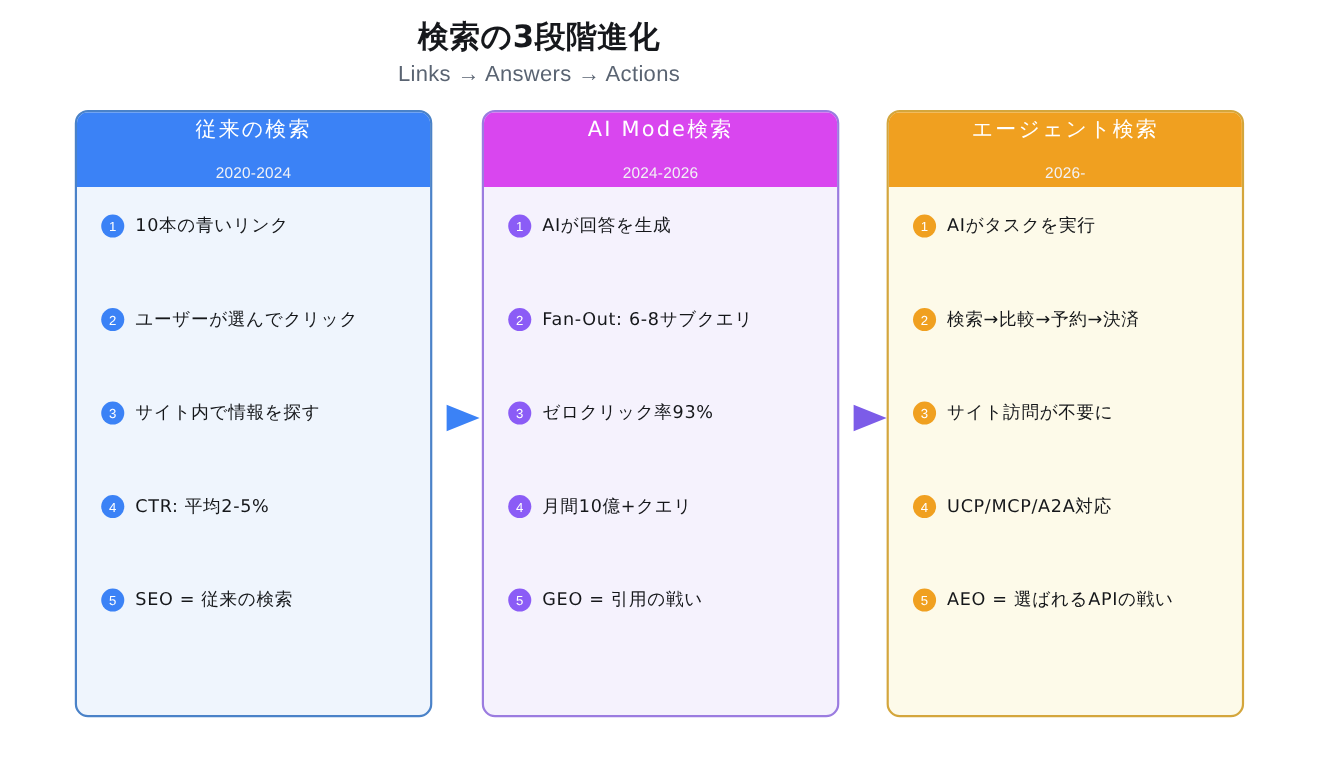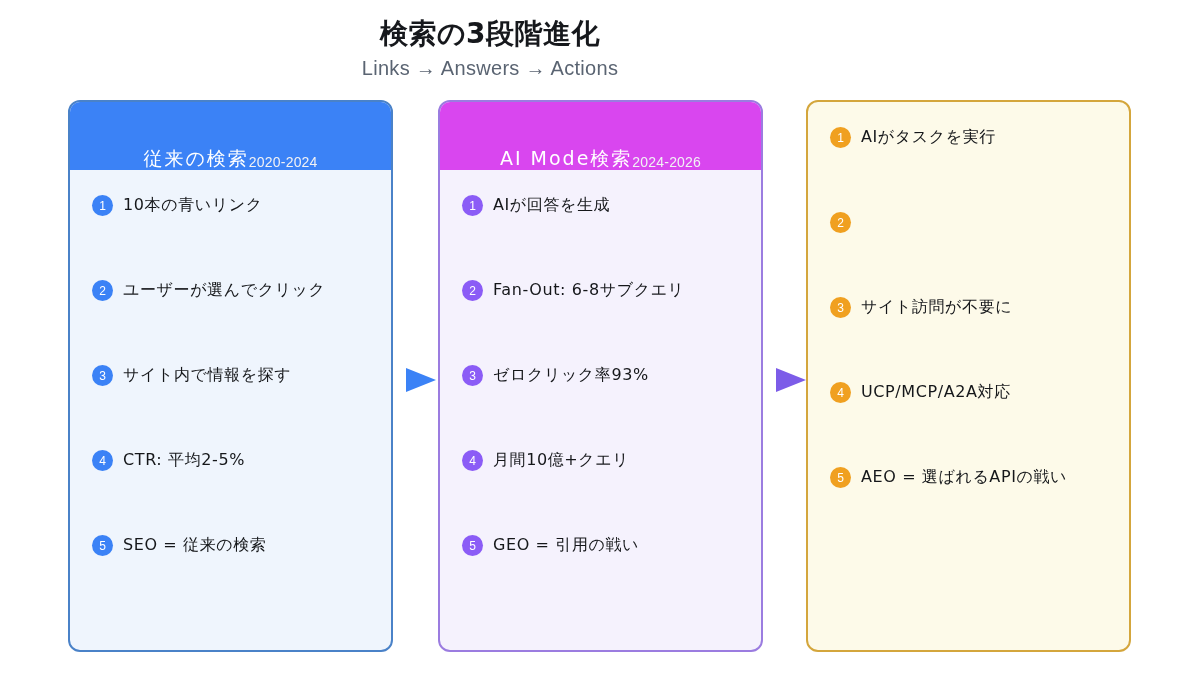--- a/index.html
+++ b/index.html
@@ -60,22 +60,22 @@
     flex-direction: column;
   }
   .stage-card.pos0 { left: 68px; }
   .stage-card.pos1 { left: 438px; }
   .stage-card.pos2 { left: 806px; }
 
   .card-header {
     height: 68px;
     flex: 0 0 68px;
     display: flex;
-    flex-direction: row;
-    align-items: flex-end;
+    flex-direction: column;
+    align-items: center;
     justify-content: center;
     color: #ffffff;
   }
   .card-header-title {
     font-size: 19px;
     letter-spacing: 2px;
     line-height: 1.2;
     color: #ffffff;
   }
   .card-header-period {
@@ -189,27 +189,32 @@
           <div class="item-badge" style="background: rgb(139, 92, 246);">4</div>
           <div class="item-text">月間10億+クエリ</div>
         </div>
         <div class="item-row">
           <div class="item-badge" style="background: rgb(139, 92, 246);">5</div>
           <div class="item-text">GEO = 引用の戦い</div>
         </div>
       </div>
     </div>
     <div class="stage-card pos2" style="border-color: rgb(212, 166, 60); background: rgb(253, 250, 233);">
+      <div class="card-header" style="background: rgb(240, 160, 32);">
+        <div class="card-header-title">エージェント検索</div>
+        <div class="card-header-period">2026-</div>
+      </div>
       <div class="card-body">
         <div class="item-row">
           <div class="item-badge" style="background: rgb(240, 160, 32);">1</div>
           <div class="item-text">AIがタスクを実行</div>
         </div>
         <div class="item-row">
           <div class="item-badge" style="background: rgb(240, 160, 32);">2</div>
+          <div class="item-text">検索→比較→予約→決済</div>
         </div>
         <div class="item-row">
           <div class="item-badge" style="background: rgb(240, 160, 32);">3</div>
           <div class="item-text">サイト訪問が不要に</div>
         </div>
         <div class="item-row">
           <div class="item-badge" style="background: rgb(240, 160, 32);">4</div>
           <div class="item-text">UCP/MCP/A2A対応</div>
         </div>
         <div class="item-row">

